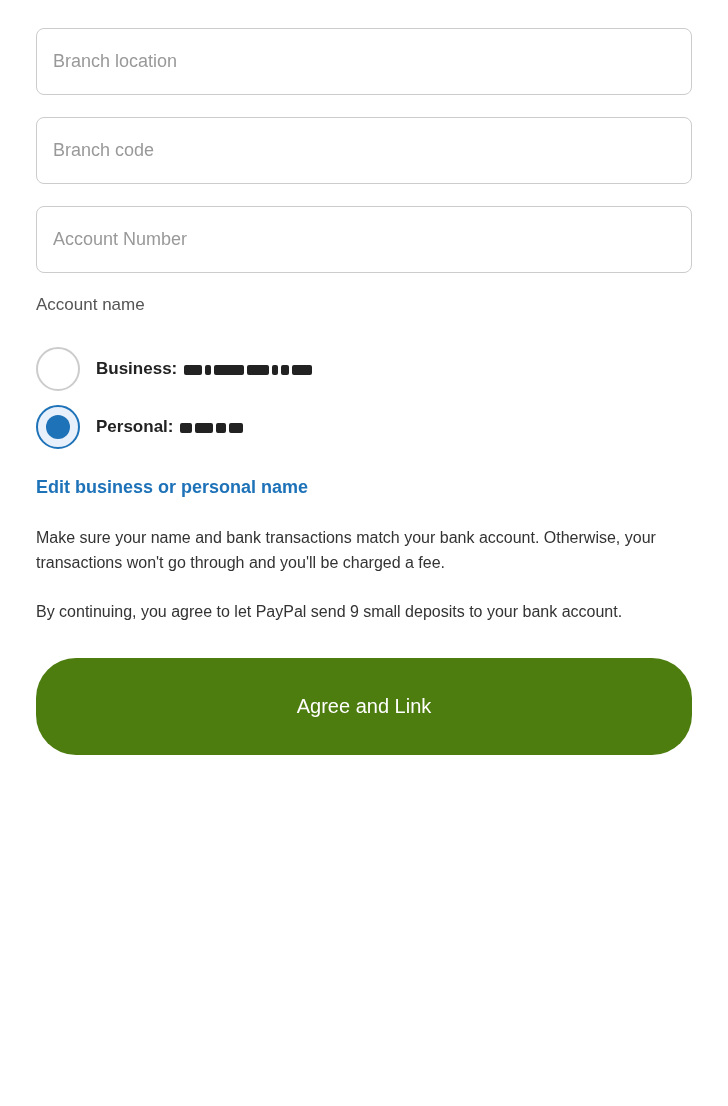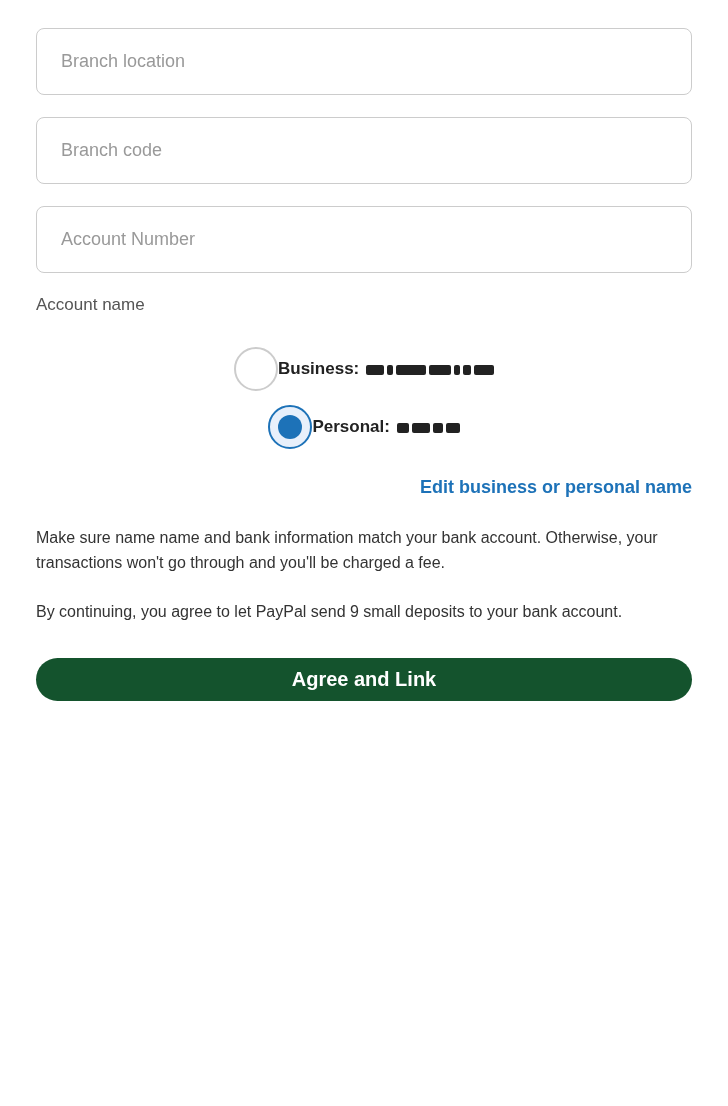--- a/index.html
+++ b/index.html
@@ -14,21 +14,21 @@
       width: 728px;
       min-height: 1106px;
       padding: 28px 36px 40px 36px;
       color: #222222;
     }
 
     .form-field {
       width: 100%;
       border: 1.5px solid #cccccc;
       border-radius: 8px;
-      padding: 22px 24px;
+      padding: 22px 16px;
       font-size: 18px;
       color: #999999;
       outline: none;
       background: #ffffff;
       margin-bottom: 22px;
       display: block;
     }
 
     .form-field::placeholder {
       color: #999999;
@@ -44,22 +44,22 @@
     .radio-group {
       display: flex;
       flex-direction: column;
       gap: 14px;
       margin-bottom: 28px;
     }
 
     .radio-option {
       display: flex;
       align-items: center;
-      cursor: pointer;
-      justify-content: center;
+      gap: 16px;
+      cursor: pointer;
     }
 
     .radio-custom {
       width: 44px;
       height: 44px;
       border-radius: 50%;
       border: 2px solid #cccccc;
       background: #ffffff;
       display: flex;
       align-items: center;
@@ -89,45 +89,45 @@
       font-size: 17px;
       color: #222222;
     }
 
     .radio-label .label-bold {
       font-weight: 700;
     }
 
     .edit-link {
       display: block;
-      text-align: right;
+      text-align: left;
       color: #1d72b8;
       font-size: 18px;
       font-weight: 600;
       text-decoration: none;
       margin-bottom: 28px;
       cursor: pointer;
     }
 
     .info-text {
       font-size: 16px;
       color: #333333;
       line-height: 1.55;
       margin-bottom: 24px;
     }
 
     .agree-button {
       width: 100%;
-      background: #14532d;
+      background: #4d7c0f;
       color: #ffffff;
       border: none;
       border-radius: 40px;
-      padding: 10px 0;
+      padding: 37px 0;
       font-size: 20px;
-      font-weight: 700;
+      font-weight: 400;
       cursor: pointer;
       margin-top: 10px;
     }
 
     
     .blurred-chars {
       display: inline-flex;
       gap: 3px;
       align-items: center;
       vertical-align: middle;
@@ -193,21 +193,21 @@
       </span>
     </span>
   </label>
 
 </div>
 
 
 <a class="edit-link" href="#">Edit business or personal name</a>
 
 
-<p class="info-text">Make sure name name and bank information match your bank account. Otherwise, your transactions won't go through and you'll be charged a fee.</p>
+<p class="info-text">Make sure your name and bank transactions match your bank account. Otherwise, your transactions won't go through and you'll be charged a fee.</p>
 
 
 <p class="info-text">By continuing, you agree to let PayPal send 9 small deposits to your bank account.</p>
 
 
 <button class="agree-button">Agree and Link</button>
 
 
 
 

